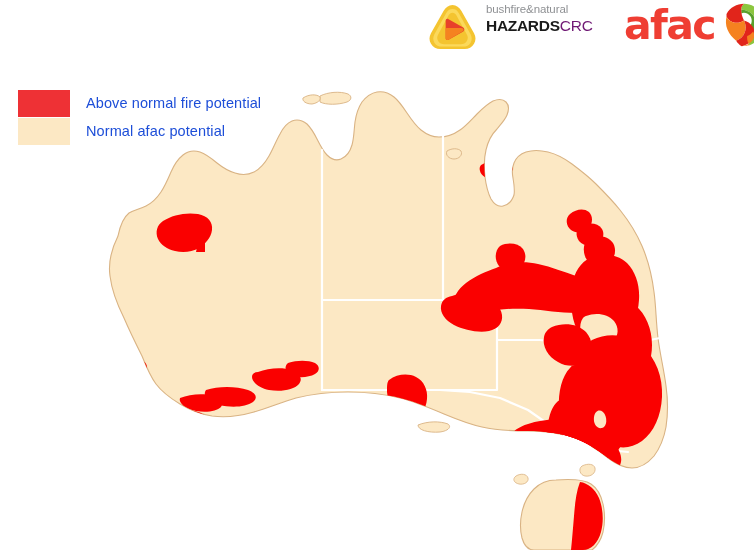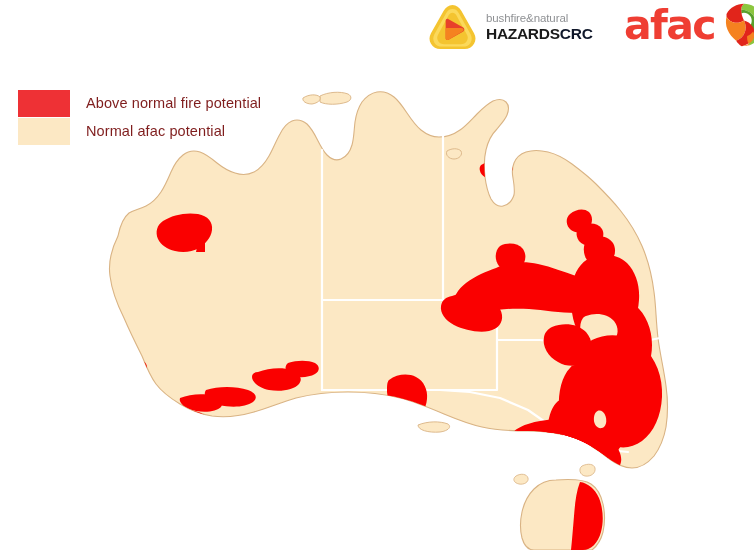--- a/index.html
+++ b/index.html
@@ -24,21 +24,20 @@
     left: 0;
     width: 754px;
     height: 58px;
     z-index: 30;
   }
   .logo-bnhcrc {
     position: absolute;
     left: 428px;
     top: 4px;
     display: flex;
-    align-items: center;
     gap: 9px;
   }
   .bnh-mark { width: 49px; height: 46px; display: block; }
   .bnh-text {
     display: flex;
     flex-direction: column;
     line-height: 1.0;
   }
   .bnh-line1 {
     font-size: 11.5px;
@@ -48,22 +47,22 @@
   }
   .bnh-line2 {
     font-size: 15.5px;
     font-weight: bold;
     color: #1a1a1a;
     letter-spacing: -0.3px;
     white-space: nowrap;
     margin-top: 2px;
   }
   .bnh-line2 .crc {
-    color: #0f172a;
-    font-weight: bold;
+    color: #701a75;
+    font-weight: normal;
     letter-spacing: -0.2px;
   }
 
   .logo-afac {
     position: absolute;
     left: 604px;
     top: 2px;
     display: flex;
     align-items: center;
     gap: 6px;
@@ -93,21 +92,21 @@
   }
   .legend-swatch {
     width: 52px;
     height: 27px;
     flex: 0 0 auto;
   }
   .legend-swatch.above { background: #ee3135; }
   .legend-swatch.normal { background: #fce8c4; }
   .legend-label {
     font-size: 14.5px;
-    color: #7f1d1d;
+    color: #1d4ed8;
     margin-left: 16px;
     white-space: nowrap;
     letter-spacing: 0.1px;
   }
 
   
   #map-wrap {
     position: absolute;
     left: 0;
     top: 0;

